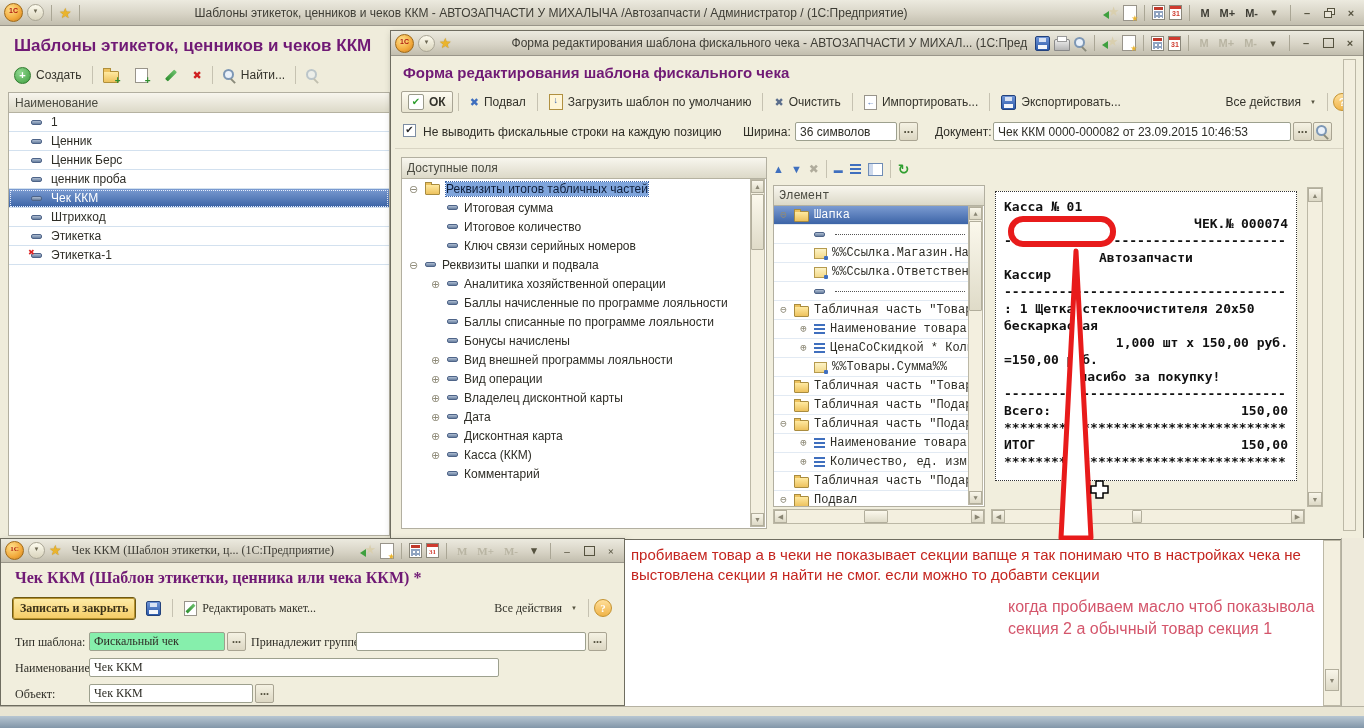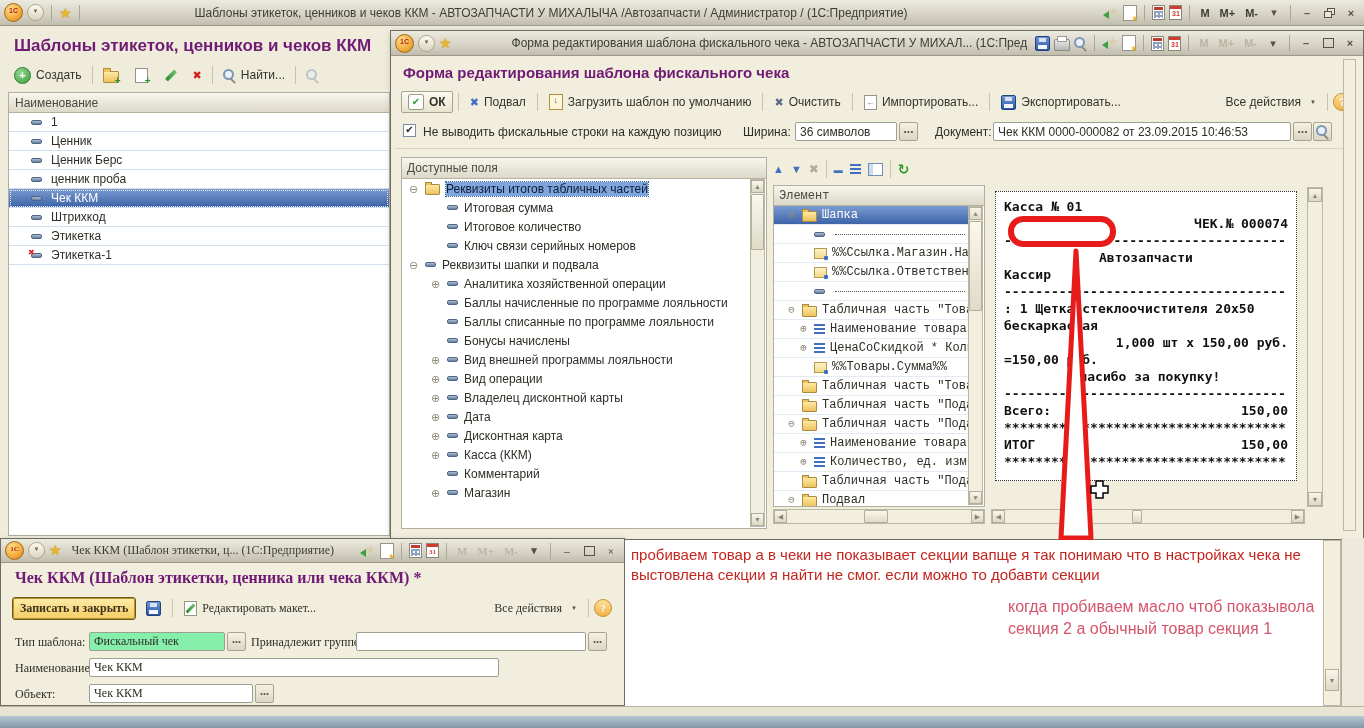--- a/index.html
+++ b/index.html
@@ -97,21 +97,21 @@
   .lrow .li-ic{width:11px;height:5px;border-radius:2px;background:linear-gradient(#aebdd2,#687f9f);border:1px solid #4e6488;box-sizing:border-box;position:relative;flex:none;}
   .lrow.i-dash-del .li-ic::after{content:"✖";position:absolute;left:-4px;top:-6px;color:#d22;font-size:8px;font-weight:bold;}
   .lrow.sel{background:linear-gradient(#7b9bd1,#3c64a7);color:#fff;outline:1px dotted #e8eefc;outline-offset:-2px;}
   .ltxt{white-space:nowrap;}
 
   
   .pane{position:absolute;background:#fff;border:1px solid #b2afa0;box-sizing:border-box;}
   .pane-h{height:20px;background:linear-gradient(#f8f6ee,#dcd9c8);border-bottom:1px solid #b5b2a1;display:flex;align-items:center;padding-left:5px;color:#4a4a40;}
   .trow,.erow{height:19px;display:flex;align-items:center;gap:6px;padding-left:6px;box-sizing:border-box;}
   .trow.lv1{padding-left:28px;}
-  .erow{gap:5px;padding-left:12px;border-bottom:1px solid #e2eaf3;}
+  .erow{gap:5px;padding-left:4px;border-bottom:1px solid #e2eaf3;}
   .erow.lv1{padding-left:24px;}
   .exp{width:11px;text-align:center;color:#8f8b79;font-size:11px;line-height:12px;flex:none;}
   .x-minus .exp::before{content:"⊖";}
   .x-plus .exp::before{content:"⊕";}
   .nico{flex:none;}
   .i-folder .nico{width:13px;height:9px;background:linear-gradient(#ffe9a0,#edc25e);border:1px solid #a98c3f;border-radius:1px;position:relative;margin-top:2px;}
   .i-folder .nico::before{content:"";position:absolute;left:-1px;top:-3px;width:5px;height:2px;background:#edc25e;border:1px solid #a98c3f;border-bottom:none;}
   .i-dashb .nico{width:11px;height:5px;border-radius:2px;background:linear-gradient(#aebdd2,#687f9f);border:1px solid #4e6488;box-sizing:border-box;}
   .i-tag .nico{width:11px;height:9px;background:linear-gradient(#fdf3c6,#f3d98a);border:1px solid #b59a4e;position:relative;}
   .i-tag .nico::after{content:"";position:absolute;right:-2px;bottom:-2px;width:4px;height:4px;background:#3f6fc0;border-radius:1px;}
@@ -402,25 +402,20 @@
           <div class="trow lv1 x-plus i-dashb">
             <span class="exp"></span>
             <span class="nico"></span>
             <span class="ttxt">Касса (ККМ)</span>
           </div>
           <div class="trow lv1 i-dashb">
             <span class="exp"></span>
             <span class="nico"></span>
             <span class="ttxt">Комментарий</span>
           </div>
-          <div class="trow lv1 x-plus i-dashb">
-            <span class="exp"></span>
-            <span class="nico"></span>
-            <span class="ttxt">Магазин</span>
-          </div>
         </div>
       <div class="sb" style="right:1px;top:21px;bottom:1px;width:15px;">
         <span class="sbtn" style="left:0;top:0;width:13px;height:13px;">▲</span>
         <span class="sthumb" style="left:0;top:14px;width:13px;height:56px;"></span>
         <span class="sbtn" style="left:0;bottom:0;width:13px;height:13px;">▼</span>
       </div>
     </div>
 
     <div class="abs toolbar-row" style="left:382px;top:126px;width:214px;height:24px;gap:7px;">
       <span class="ic ic-up"></span>

